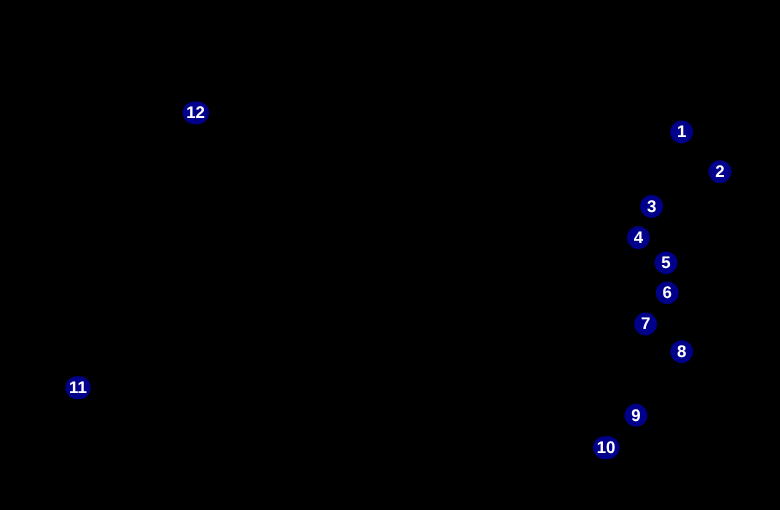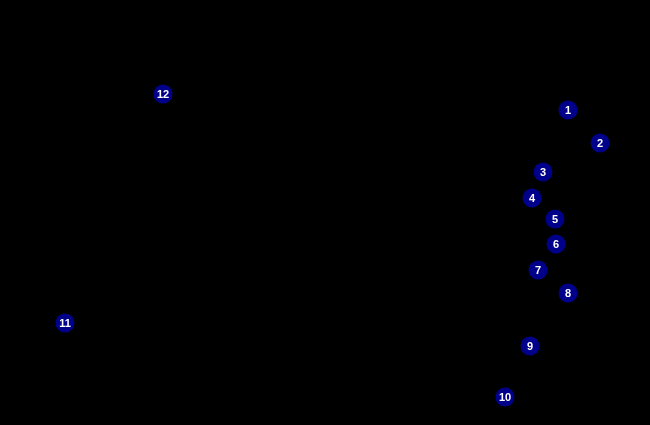--- a/index.html
+++ b/index.html
@@ -17,37 +17,37 @@
     }
     .mark-badge {
       position: absolute;
       min-width: 19px;
       height: 19px;
       padding: 0 3px;
       box-sizing: border-box;
       border-radius: 10px;
       background: #00008B;
       color: #FFFFFF;
-      font-size: 11px;
+      font-size: 14px;
       font-weight: bold;
       line-height: 19px;
       text-align: center;
       transform: translate(-50%, -50%);
       user-select: none;
     }
   </style>
 </head>
 <body>
 
 <div id="screen" style="width: 650px; height: 425px; background: rgb(0, 0, 0);">
     <div class="mark-badge" style="left: 568px; top: 110px; background: rgb(0, 0, 139); color: rgb(255, 255, 255);">1</div>
     <div class="mark-badge" style="left: 600px; top: 143px; background: rgb(0, 0, 139); color: rgb(255, 255, 255);">2</div>
     <div class="mark-badge" style="left: 543px; top: 172px; background: rgb(0, 0, 139); color: rgb(255, 255, 255);">3</div>
     <div class="mark-badge" style="left: 532px; top: 198px; background: rgb(0, 0, 139); color: rgb(255, 255, 255);">4</div>
     <div class="mark-badge" style="left: 555px; top: 219px; background: rgb(0, 0, 139); color: rgb(255, 255, 255);">5</div>
     <div class="mark-badge" style="left: 556px; top: 244px; background: rgb(0, 0, 139); color: rgb(255, 255, 255);">6</div>
     <div class="mark-badge" style="left: 538px; top: 270px; background: rgb(0, 0, 139); color: rgb(255, 255, 255);">7</div>
     <div class="mark-badge" style="left: 568px; top: 293px; background: rgb(0, 0, 139); color: rgb(255, 255, 255);">8</div>
     <div class="mark-badge" style="left: 530px; top: 346px; background: rgb(0, 0, 139); color: rgb(255, 255, 255);">9</div>
-    <div class="mark-badge" style="left: 505px; top: 373px; background: rgb(0, 0, 139); color: rgb(255, 255, 255); margin-top: 24px;">10</div>
+    <div class="mark-badge" style="left: 505px; top: 373px; background: rgb(0, 0, 139); color: rgb(255, 255, 255);">10</div>
     <div class="mark-badge" style="left: 65px; top: 323px; background: rgb(0, 0, 139); color: rgb(255, 255, 255);">11</div>
     <div class="mark-badge" style="left: 163px; top: 94px; background: rgb(0, 0, 139); color: rgb(255, 255, 255);">12</div>
   </div>
 
 </body></html>

